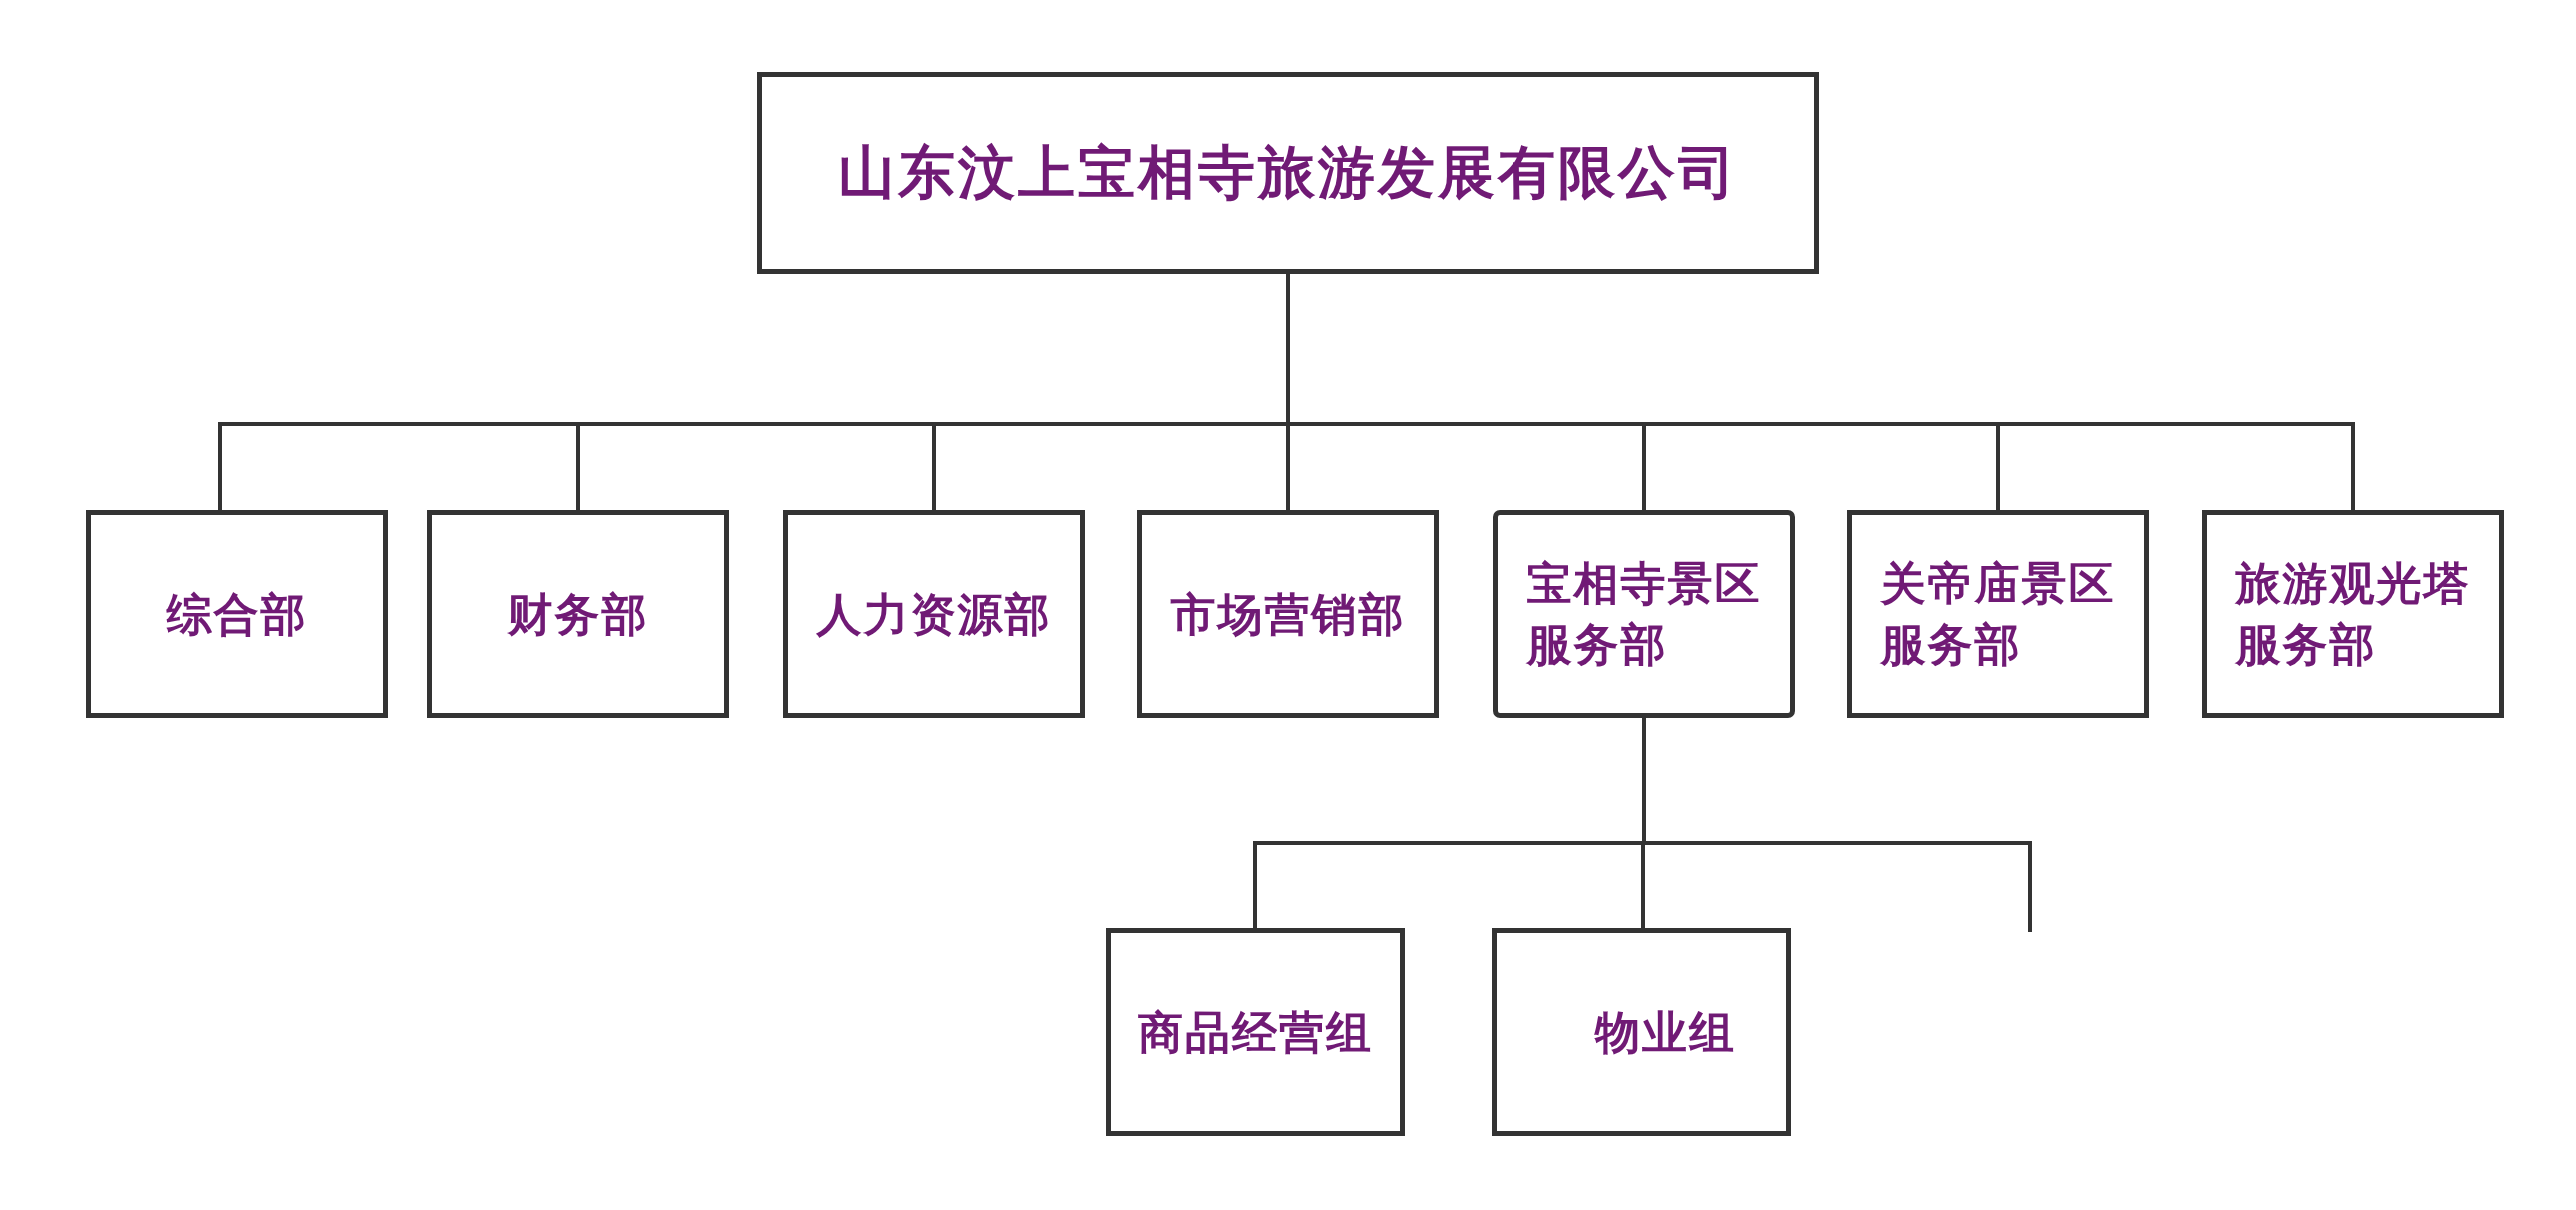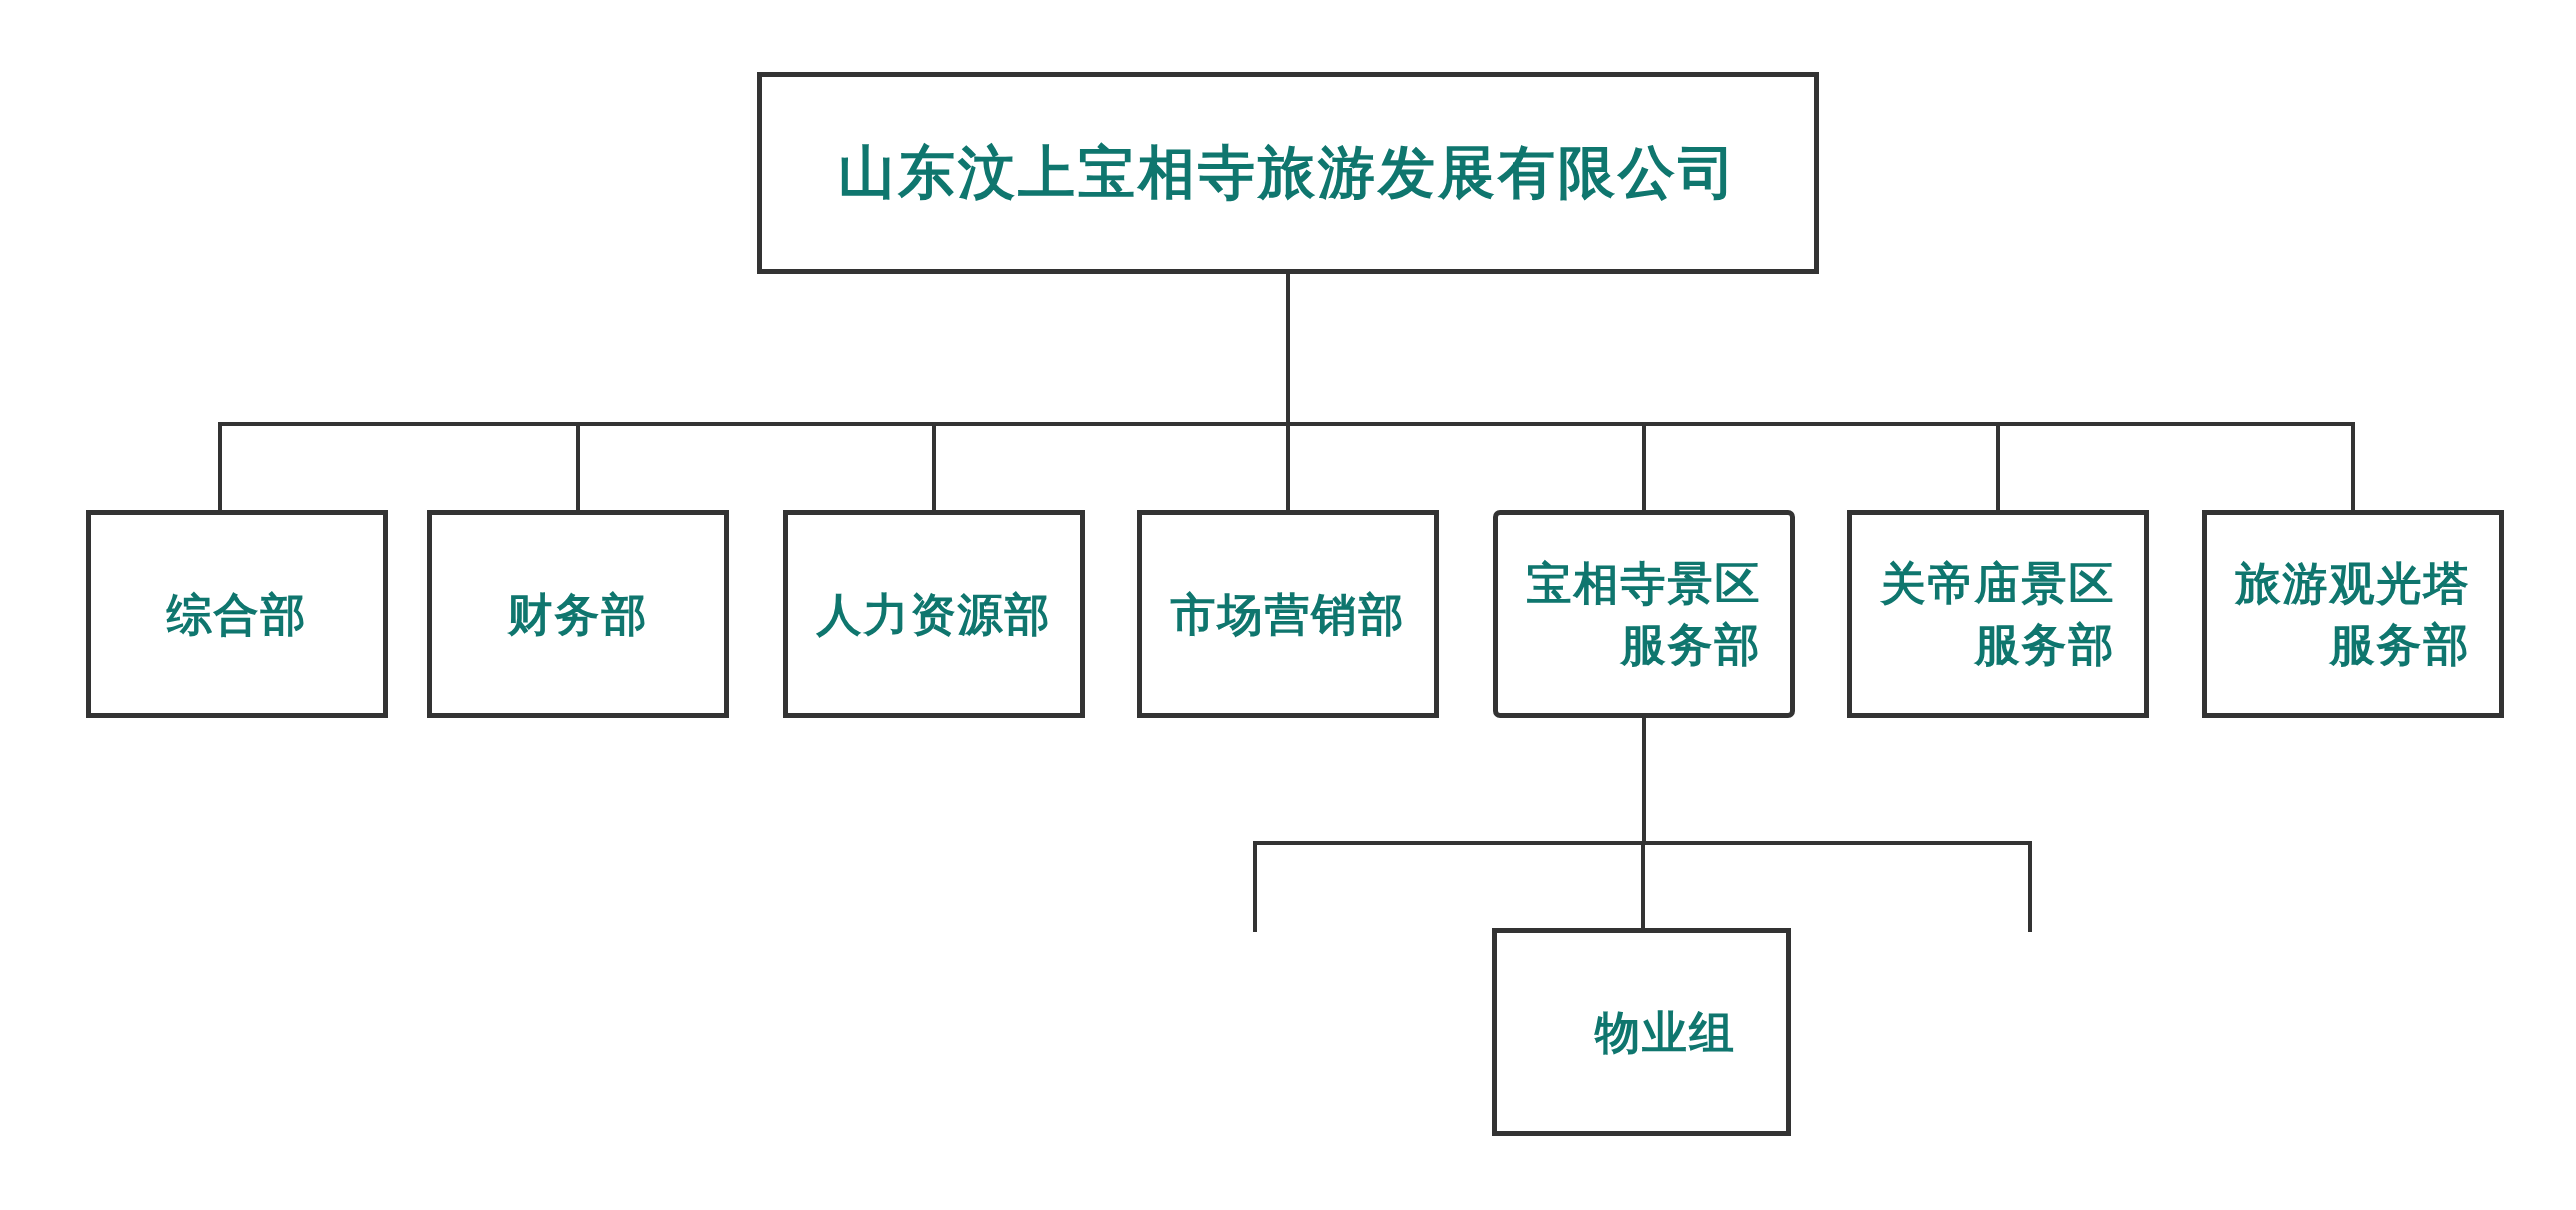--- a/index.html
+++ b/index.html
@@ -16,22 +16,22 @@
     overflow: hidden;
   }
   .node {
     position: absolute;
     box-sizing: border-box;
     border: 5px solid #333333;
     background: #ffffff;
     display: flex;
     align-items: center;
     justify-content: center;
-    text-align: right;
-    color: #0f766e;
+    text-align: left;
+    color: #701a75;
     font-weight: bold;
     white-space: pre-line;
   }
   .node-root {
     left: 757px; top: 72px;
     width: 1062px; height: 202px;
     font-size: 57px;
     letter-spacing: 3px;
   }
   .node-dept {
@@ -109,16 +109,17 @@
   <div class="node node-dept d2">财务部</div>
   <div class="node node-dept d3">人力资源部</div>
   <div class="node node-dept d4">市场营销部</div>
   <div class="node node-dept d5">宝相寺景区
 服务部</div>
   <div class="node node-dept d6">关帝庙景区
 服务部</div>
   <div class="node node-dept d7">旅游观光塔
 服务部</div>
 
+  <div class="node node-sub s1">商品经营组</div>
   <div class="node node-sub s2">物业组</div>
 
 </div>
 
 
 </body></html>

